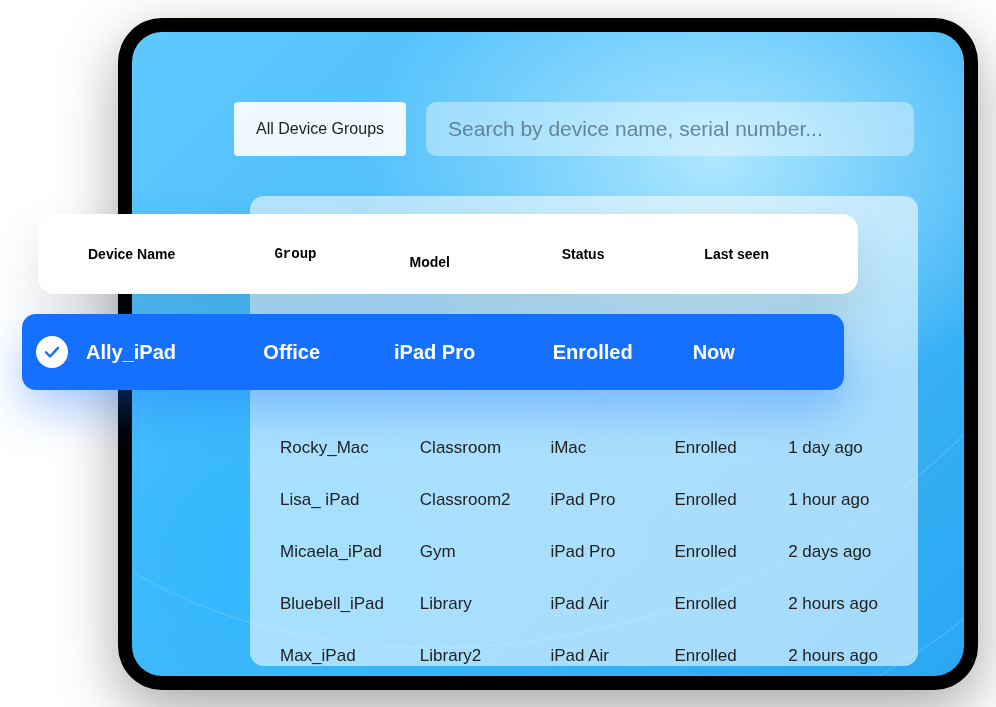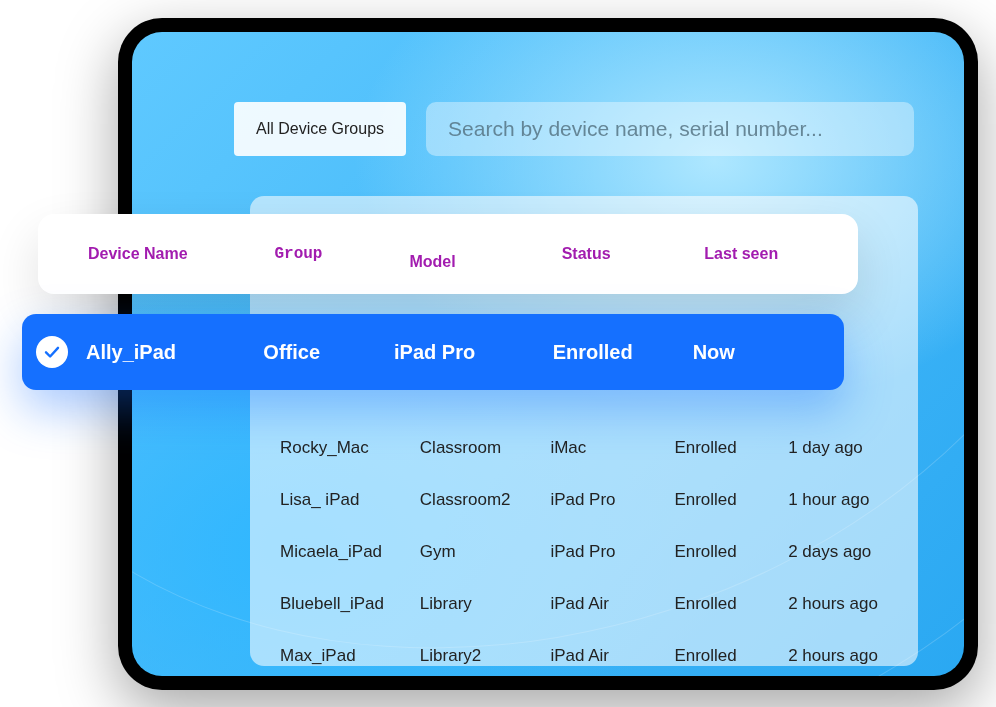--- a/index.html
+++ b/index.html
@@ -94,23 +94,23 @@
     height: 80px;
     background: #fff;
     border-radius: 16px;
     box-shadow: 0 22px 50px rgba(0,0,0,0.12);
     display: flex;
     align-items: center;
     padding: 0 30px 0 50px;
     gap: 0;
   }
   .header-card div {
-    font-size: 16px;
+    font-size: 14px;
     font-weight: 700;
-    color: #a21caf;
+    color: #000000;
   }
 
   
   .selected-row {
     position: absolute;
     left: 22px;
     top: 314px;
     width: 822px;
     height: 76px;
     background: #1570FF;

